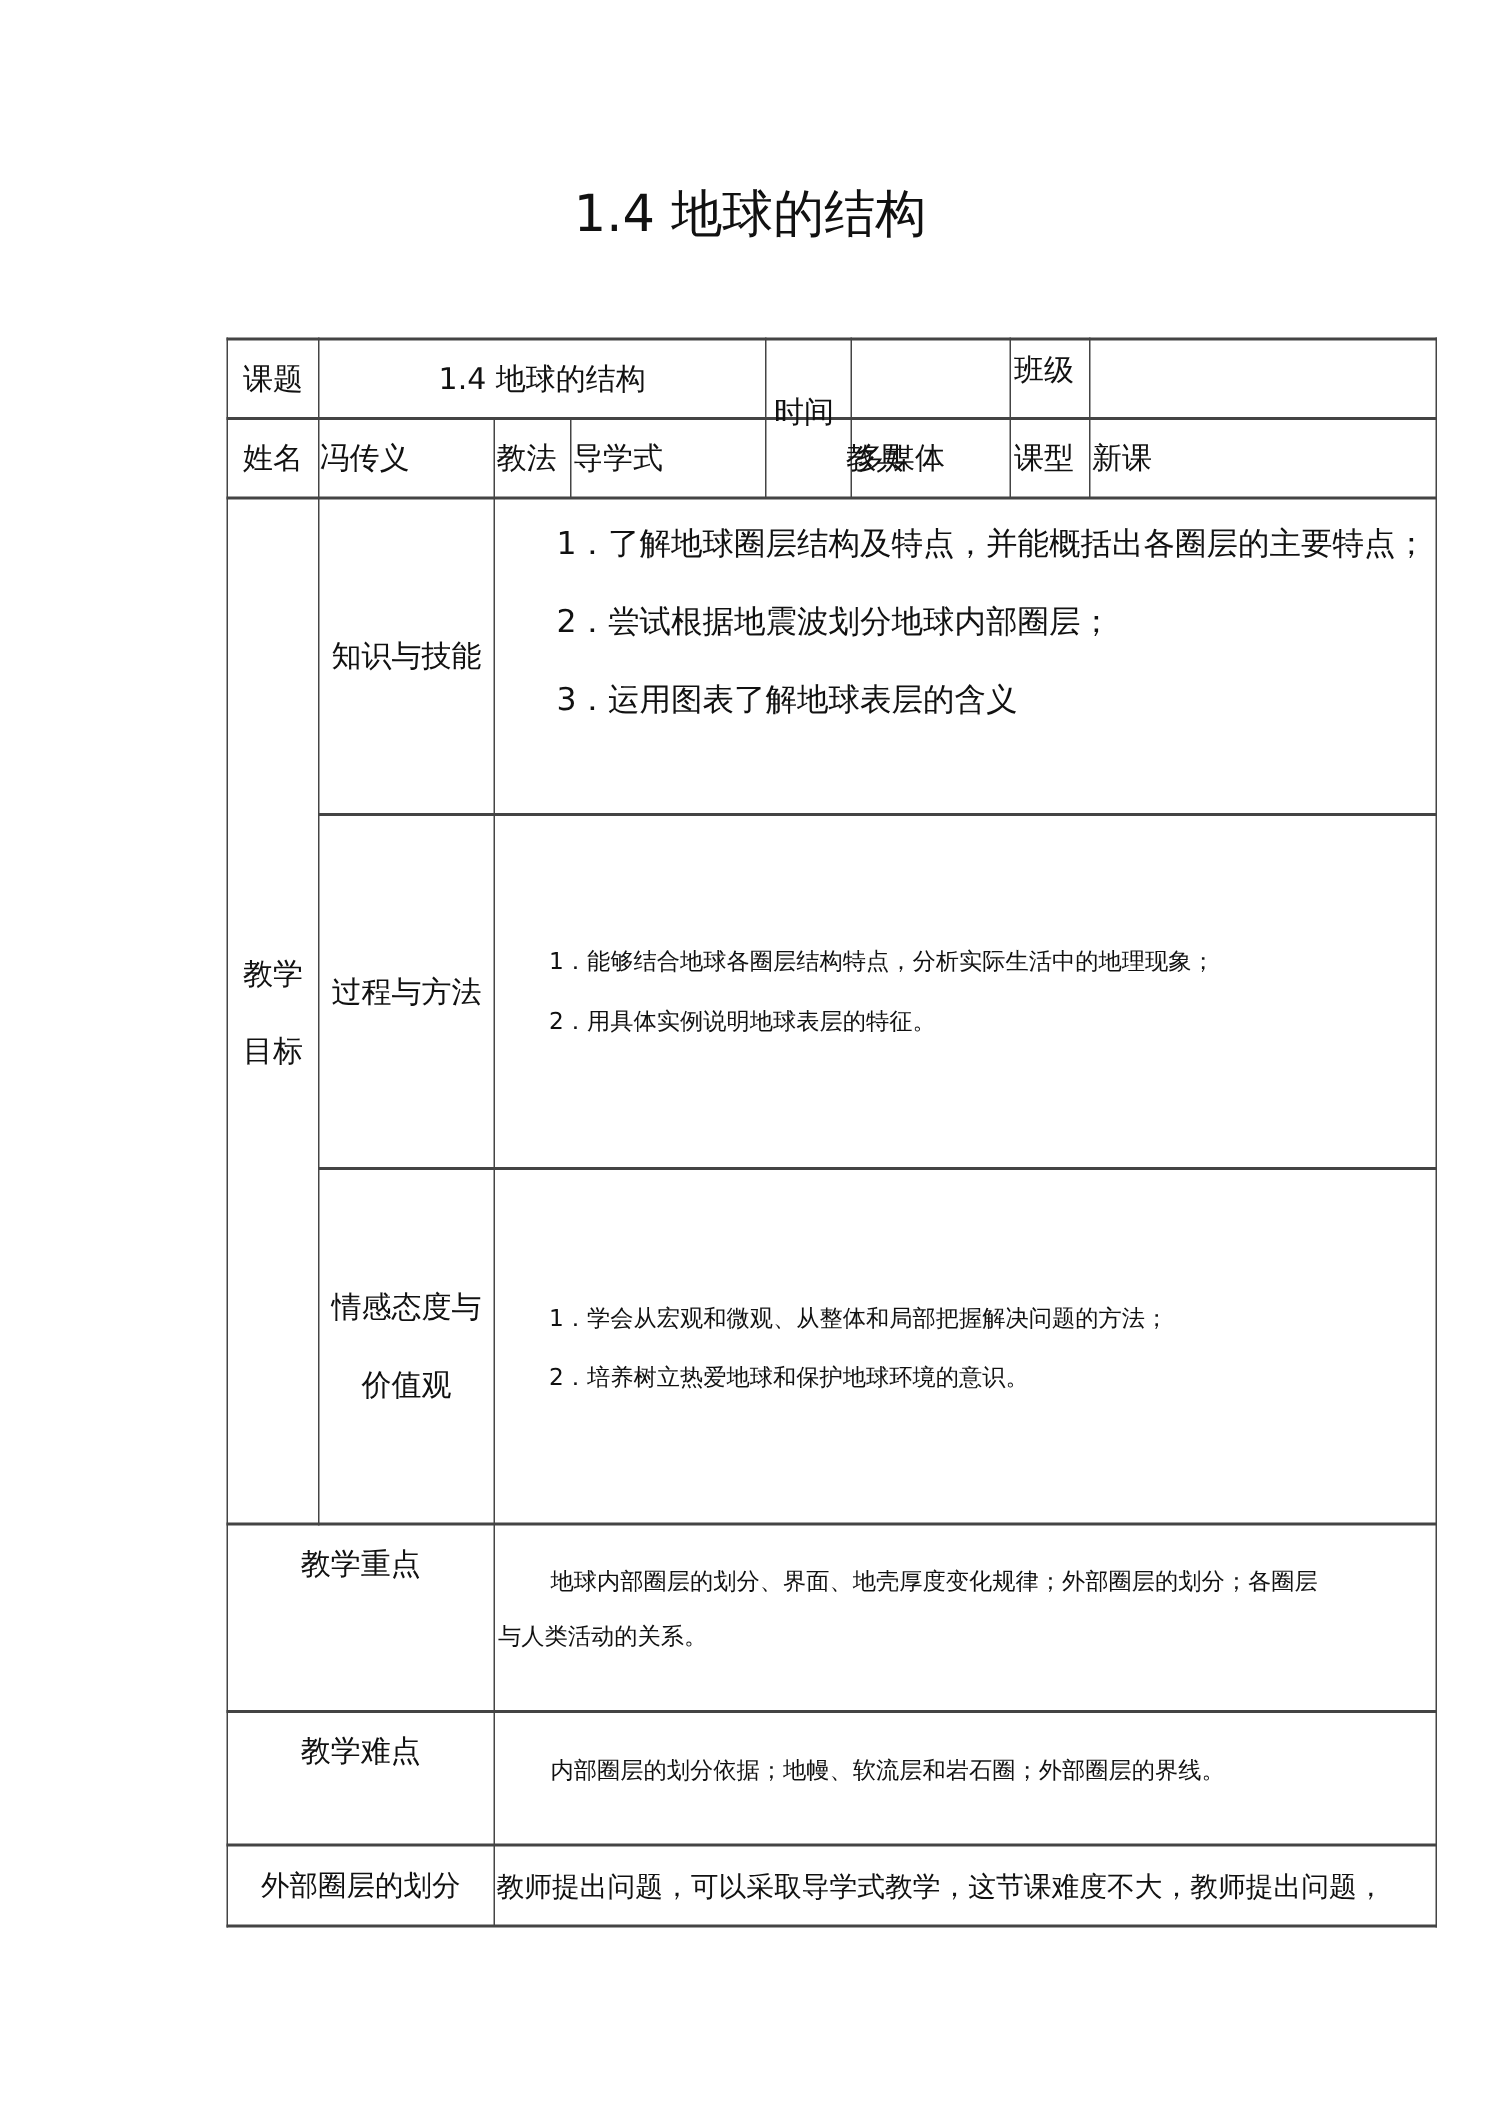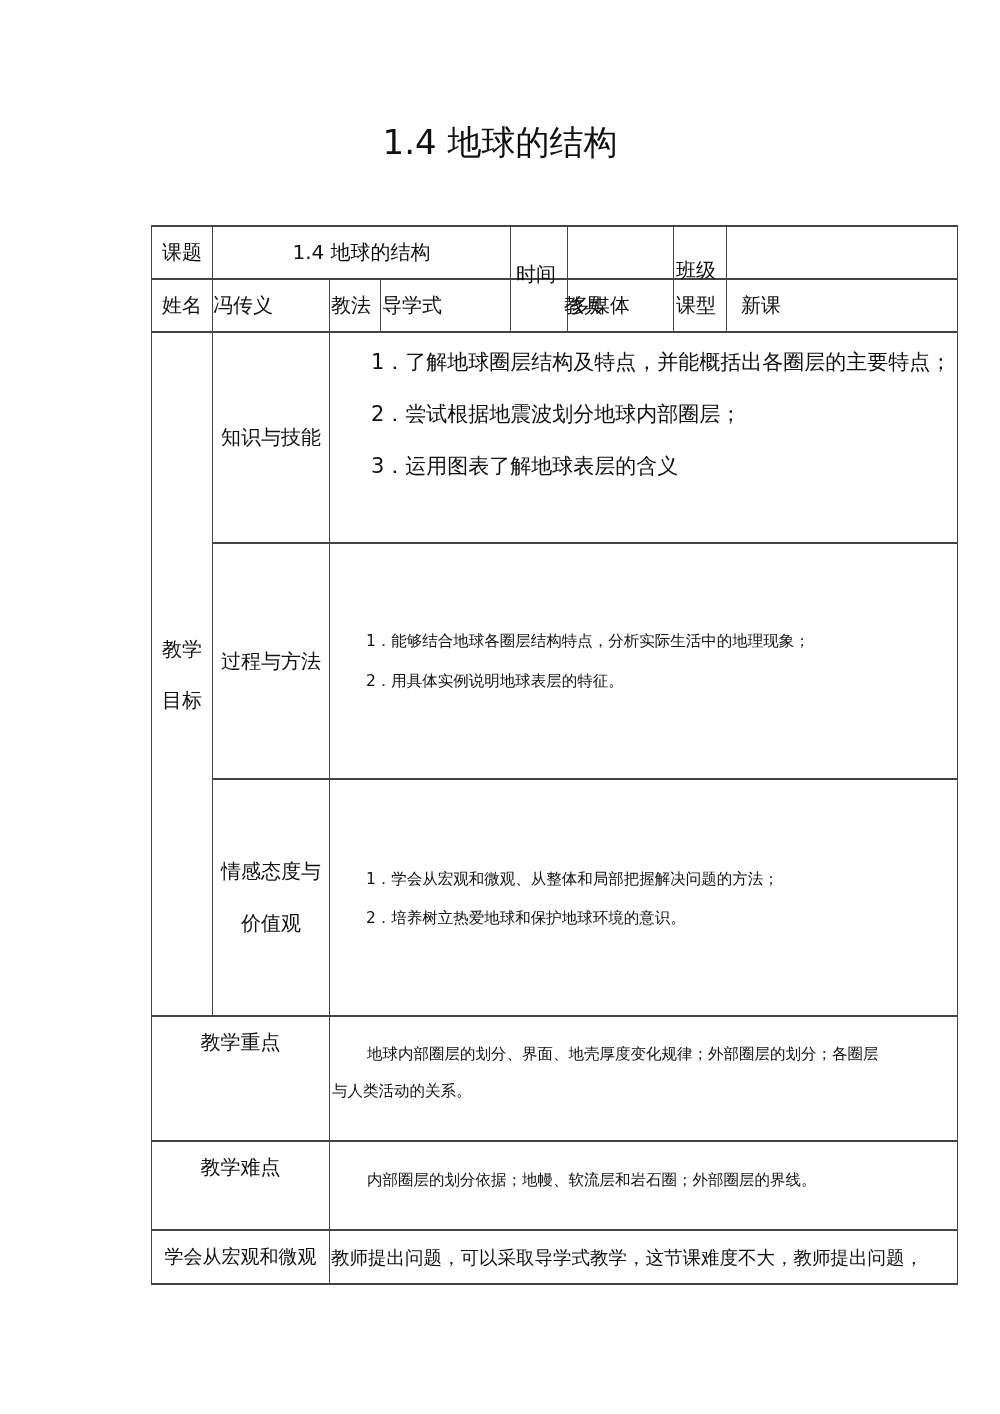--- a/index.html
+++ b/index.html
@@ -43,31 +43,31 @@
   <div class="ln v" style="left:567px; top:225px; height:107px;"></div>
   <div class="ln v" style="left:673px; top:225px; height:107px;"></div>
   <div class="ln v" style="left:726px; top:225px; height:107px;"></div>
   <div class="ln v" style="left:329px; top:278px; height:1006px;"></div>
   <div class="ln v" style="left:380px; top:278px; height:54px;"></div>
 
   <div class="cell center" style="left:152px; top:227px; width:60px; height:51px;">课题</div>
   <div class="cell center" style="left:213px; top:227px; width:297px; height:51px;">1.4 地球的结构</div>
   <div class="cell" style="left:516px; top:227px; width:50px; height:51px;margin-top:22px;">时间</div>
   <div class="cell" style="left:570px; top:227px; width:100px; height:51px;"></div>
-  <div class="cell" style="left:676px; top:227px; width:50px; height:39px;margin-top:24px;">班级</div>
+  <div class="cell" style="left:676px; top:227px; width:50px; height:39px;">班级</div>
   <div class="cell" style="left:730px; top:227px; width:220px; height:51px;"></div>
 
   <div class="cell center" style="left:152px; top:280px; width:60px; height:51px;">姓名</div>
   <div class="cell" style="left:213px; top:280px; width:115px; height:51px;">冯传义</div>
   <div class="cell" style="left:331px; top:280px; width:48px; height:51px;">教法</div>
   <div class="cell" style="left:382px; top:280px; width:125px; height:51px;">导学式</div>
   <div class="cell center" style="left:511px; top:280px; width:56px; height:51px;margin-left:45px;">教具</div>
   <div class="cell" style="left:570px; top:280px; width:100px; height:51px;">多媒体</div>
   <div class="cell" style="left:676px; top:280px; width:50px; height:51px;">课型</div>
-  <div class="cell" style="left:728px; top:280px; width:220px; height:51px;padding-left:13px;">新课</div>
+  <div class="cell" style="left:728px; top:280px; width:220px; height:51px;">新课</div>
 
   <div class="cell center" style="left:152px; top:634px; width:60px; height:30px;">教学</div>
   <div class="cell center" style="left:152px; top:685px; width:60px; height:30px;">目标</div>
 
   <div class="cell center" style="left:213px; top:422px; width:116px; height:30px;">知识与技能</div>
   <div class="obj" style="left:371px; top:348px;">1．了解地球圈层结构及特点，并能概括出各圈层的主要特点；</div>
   <div class="obj" style="left:371px; top:400px;">2．尝试根据地震波划分地球内部圈层；</div>
   <div class="obj" style="left:371px; top:452px;">3．运用图表了解地球表层的含义</div>
 
   <div class="cell center" style="left:213px; top:646px; width:116px; height:30px;">过程与方法</div>
@@ -79,15 +79,15 @@
   <div class="obj small" style="left:366px; top:843px;">1．学会从宏观和微观、从整体和局部把握解决问题的方法；</div>
   <div class="obj small" style="left:366px; top:882px;">2．培养树立热爱地球和保护地球环境的意识。</div>
 
   <div class="cell center" style="left:152px; top:1027px; width:177px; height:30px;">教学重点</div>
   <div class="obj small" style="left:367px; top:1018px;">地球内部圈层的划分、界面、地壳厚度变化规律；外部圈层的划分；各圈层</div>
   <div class="obj small" style="left:332px; top:1055px;">与人类活动的关系。</div>
 
   <div class="cell center" style="left:152px; top:1152px; width:177px; height:30px;">教学难点</div>
   <div class="obj small" style="left:367px; top:1144px;">内部圈层的划分依据；地幔、软流层和岩石圈；外部圈层的界线。</div>
 
-  <div class="cell center" style="left:152px; top:1231px; width:177px; height:52px; font-size:19px;">学会从宏观和微观</div>
+  <div class="cell center" style="left:152px; top:1231px; width:177px; height:52px; font-size:19px;">外部圈层的划分</div>
   <div class="cell" style="left:331px; top:1231px; width:626px; height:52px; font-size:18.5px;">教师提出问题，可以采取导学式教学，这节课难度不大，教师提出问题，</div>
 </div>
 
 </body></html>

